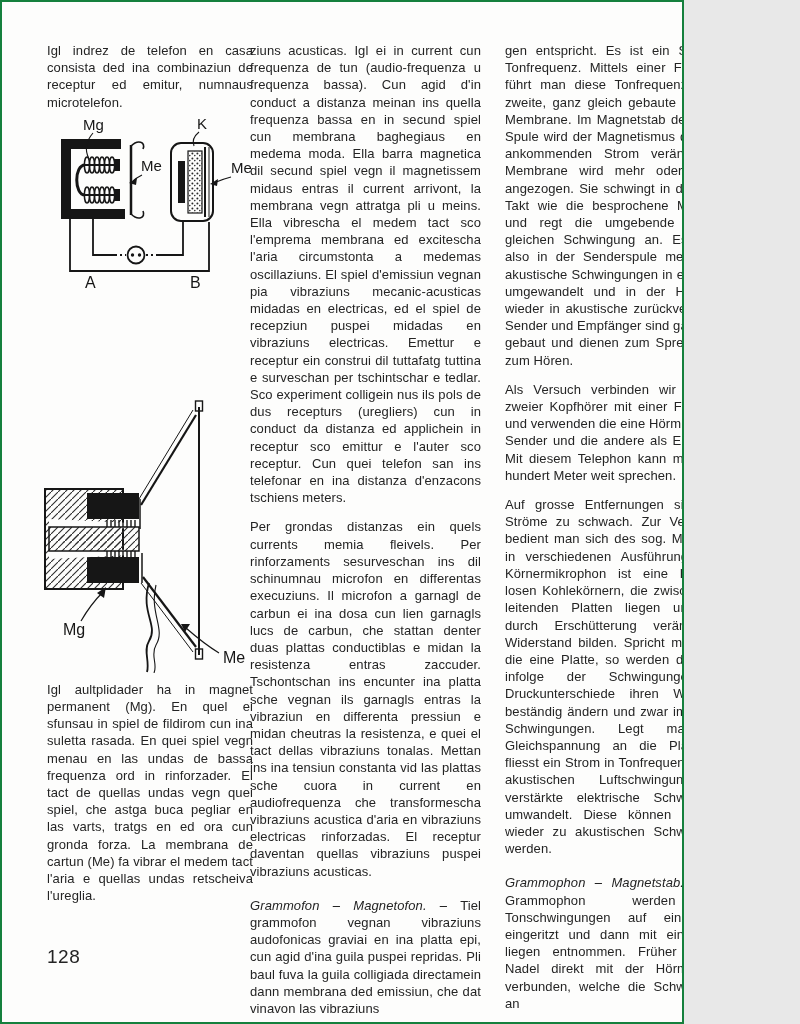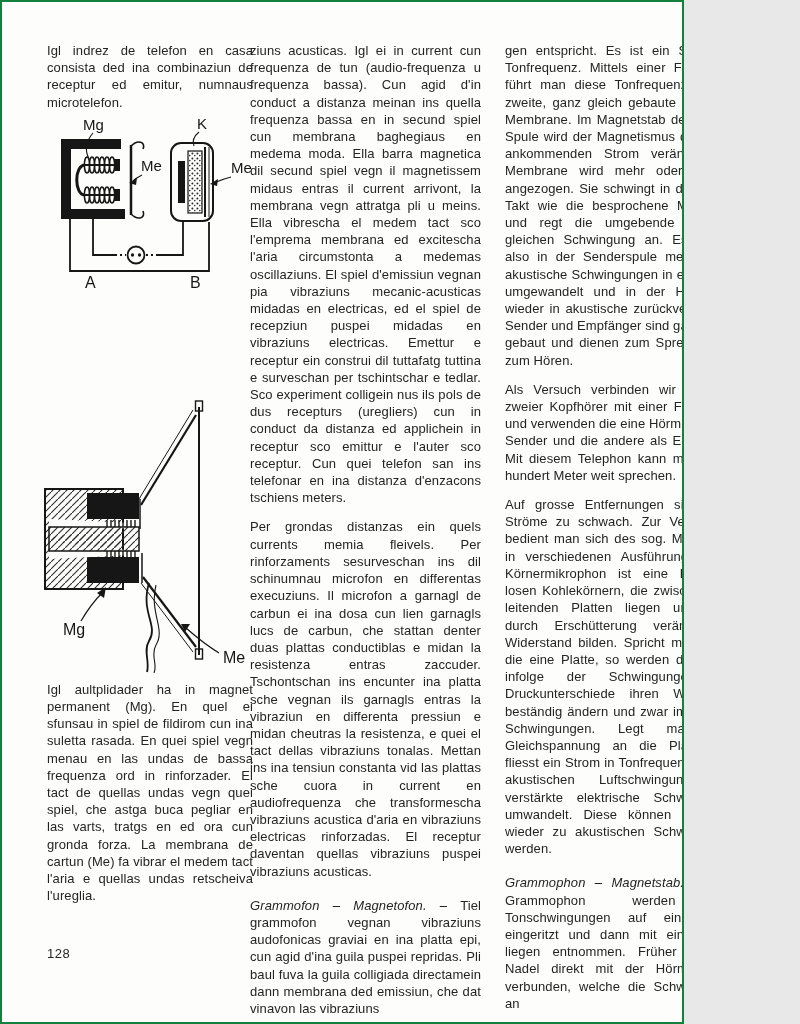--- a/index.html
+++ b/index.html
@@ -26,21 +26,21 @@
   }
   .col p + p{margin-top:12px;}
   .para-gap{margin-top:17px !important;}
   .caption{margin-top:8px !important;}
   .fig{display:block;}
   .fig1{margin:6px 0 0 -6px;}
   .fig2{margin:96px 0 0 -10px;}
   em.lead{font-style:italic;}
   .pageno{
     position:absolute;left:45px;top:944px;
-    font-size:13px;letter-spacing:0.5px;color:#242424;
+    font-size:19px;letter-spacing:0.5px;color:#242424;
   }
   svg text{
     font-family:"Liberation Sans","DejaVu Sans",sans-serif;
     fill:#161616;
   }
   .figlabel{font-size:15px;}
   .figlabel-big{font-size:16px;}
 </style>
 </head>
 <body>

